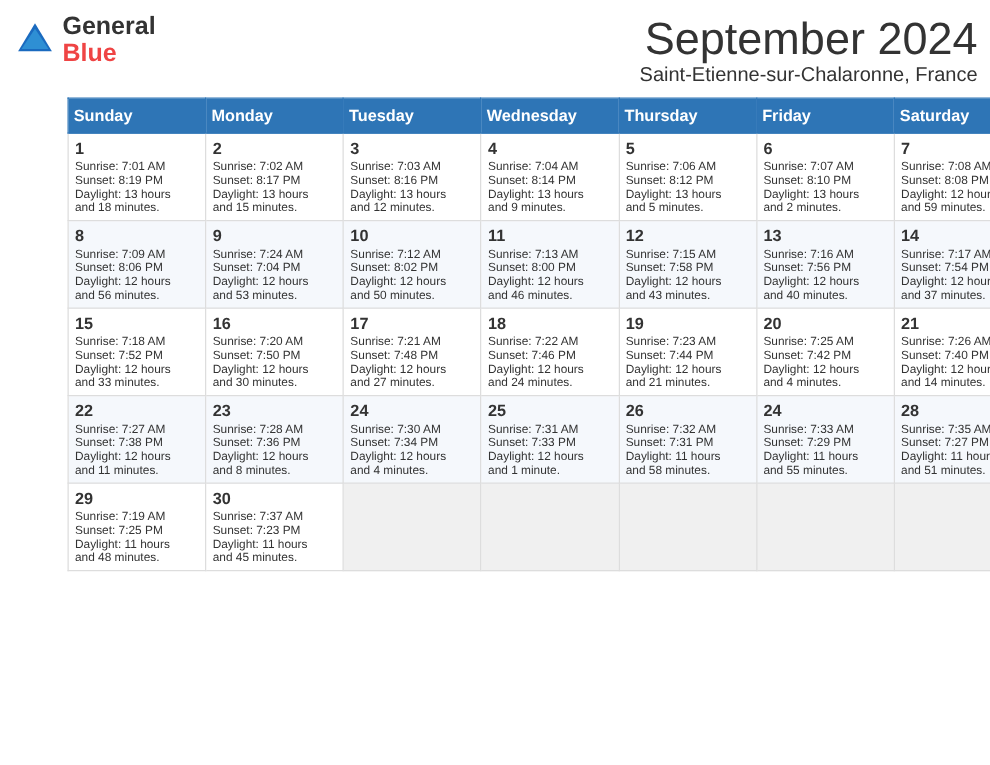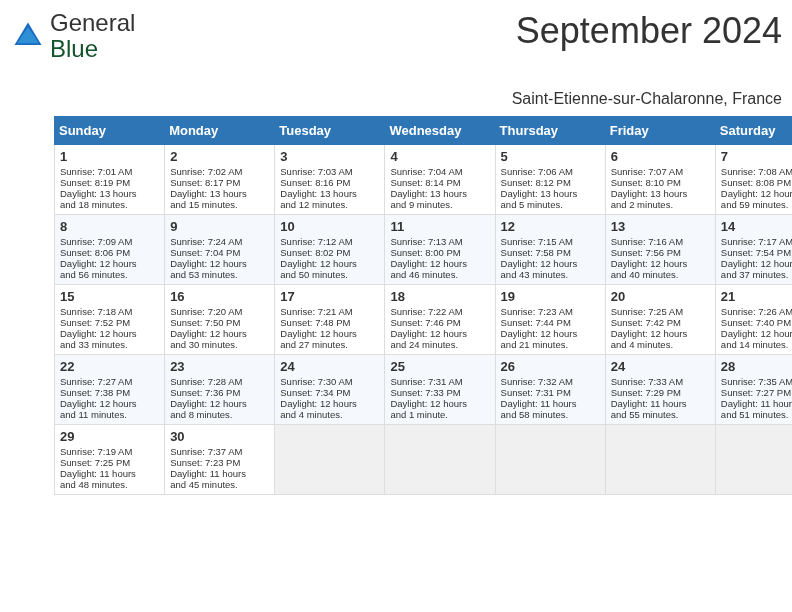--- a/index.html
+++ b/index.html
@@ -15,42 +15,41 @@
       justify-content: space-between;
       align-items: flex-start;
       margin-bottom: 8px;
     }
     .logo {
       display: flex;
       align-items: center;
       gap: 4px;
     }
     .logo-text {
-      font-size: 24px;
-      font-weight: normal;
+      font-size: 20px;
+      font-weight: bold;
       line-height: 1.1;
     }
     .logo-general { color: #333; }
-    .logo-blue { color: #14532d; }
+    .logo-blue { color: #ef4444; }
     .logo-icon {
       width: 36px;
       height: 36px;
     }
     .title-block {
       text-align: right;
     }
     .month-title {
       font-size: 36px;
       font-weight: normal;
       color: #333;
     }
     .location {
       font-size: 16px;
       color: #333;
-      margin-top: 38px;
     }
     .calendar {
       width: 100%;
       border-collapse: collapse;
       border: 1px solid #ccc;
       margin-left: 44px;
     }
     .calendar th {
       background-color: #2e75b6;
       color: #fff;

